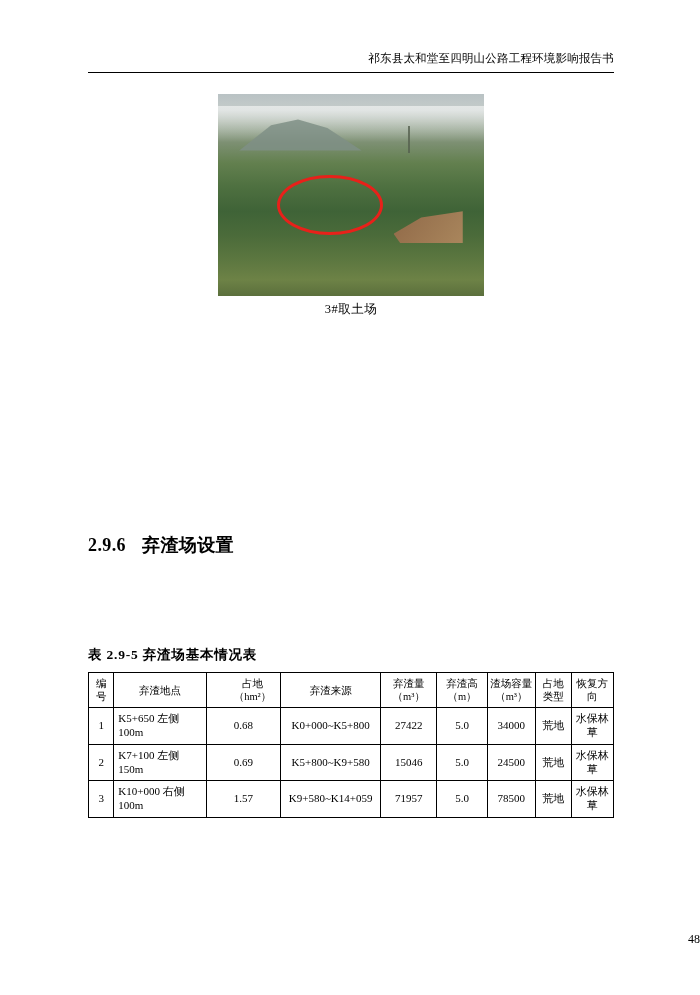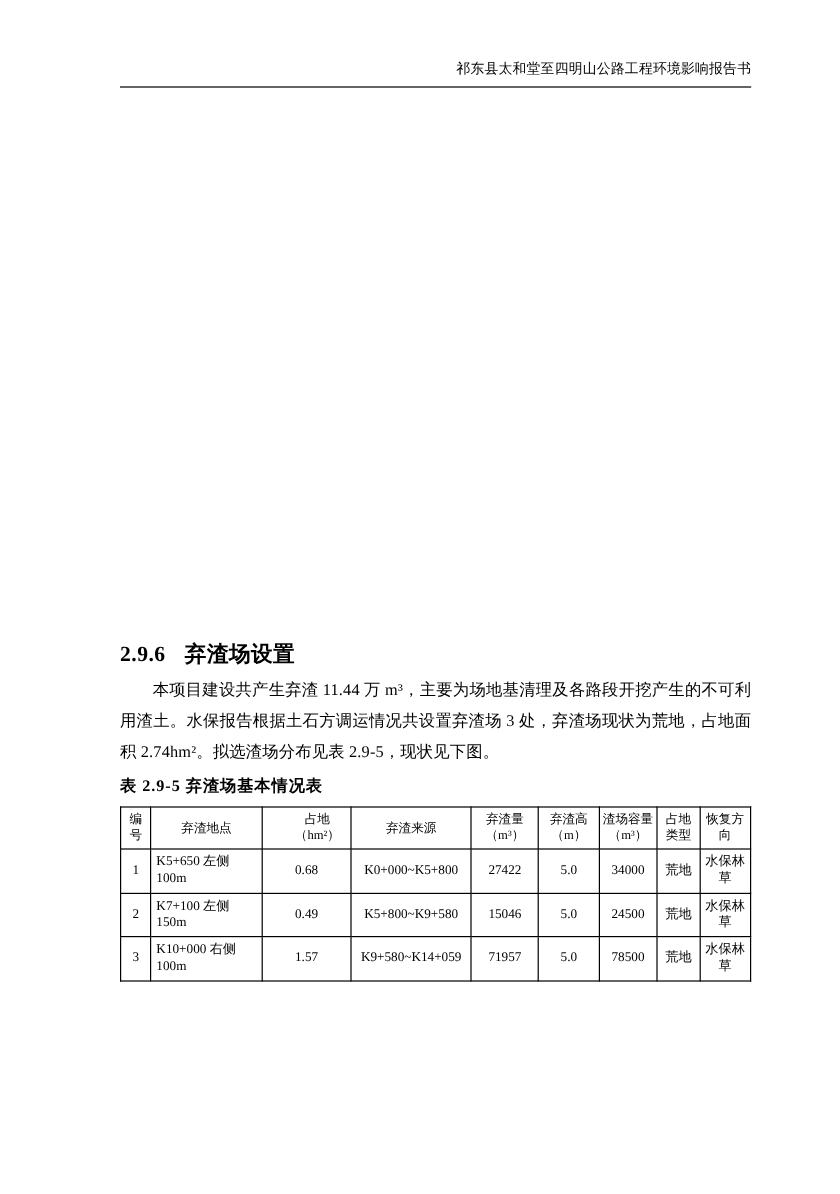--- a/index.html
+++ b/index.html
@@ -14,21 +14,20 @@
     color: #000000;
     overflow: hidden;
     position: relative;
   }
   .page {
     position: relative;
     width: 628px;
     height: 995px;
     box-sizing: border-box;
     padding: 0;
-    margin-left: 12px;
   }
 
   
   .header {
     position: absolute;
     top: 52px;
     left: 88px;
     width: 526px;
     text-align: right;
     font-size: 11.5px;
@@ -301,28 +300,39 @@
 <body>
 
 <div class="page">
 
   <div class="header">祁东县太和堂至四明山公路工程环境影响报告书</div>
   <div class="header-rule"></div>
 
   <div class="figures">
 
 
+    <div class="fig-center">
+      <div class="fig">
+        <div class="fig-img photo3">
+          <div class="p3-mist"></div>
+          <div class="p3-hill"></div>
+          <div class="p3-pole"></div>
+          <div class="p3-scar"></div>
+          <div class="ellipse" style="left:22%;top:40%;width:40%;height:30%;"></div>
+        </div>
+        <div class="fig-cap">3#取土场</div>
+      </div>
+    </div>
 
   </div>
 
   <div class="section-head">
     <span class="num">2.9.6</span><span>弃渣场设置</span>
   </div>
 
-  <div class="para">本项目建设共产生弃渣 11.44 万 m³，主要为场地基清理及各路段开挖产生的不可利用渣土。水保报告根据土石方调运情况共设置弃渣场 3 处，弃渣场现状为荒地，占地面积 2.74hm²。拟选渣场分布见表 2.9-5，现状见下图。</div>
 
   <div class="table-title">表 2.9-5   弃渣场基本情况表</div>
 
   <table class="data">
     <thead>
       <tr>
         <td class="col-no">编号</td>
         <td class="col-site">弃渣地点</td>
         <td class="col-area">占地（hm²）</td>
         <td class="col-src">弃渣来源</td>
@@ -341,21 +351,21 @@
         <td>K0+000~K5+800</td>
         <td>27422</td>
         <td>5.0</td>
         <td>34000</td>
         <td>荒地</td>
         <td>水保林草</td>
       </tr>
       <tr>
         <td>2</td>
         <td class="left">K7+100 左侧 150m</td>
-        <td>0.49</td>
+        <td>0.69</td>
         <td>K5+800~K9+580</td>
         <td>15046</td>
         <td>5.0</td>
         <td>24500</td>
         <td>荒地</td>
         <td>水保林草</td>
       </tr>
       <tr>
         <td>3</td>
         <td class="left">K10+000 右侧 100m</td>

